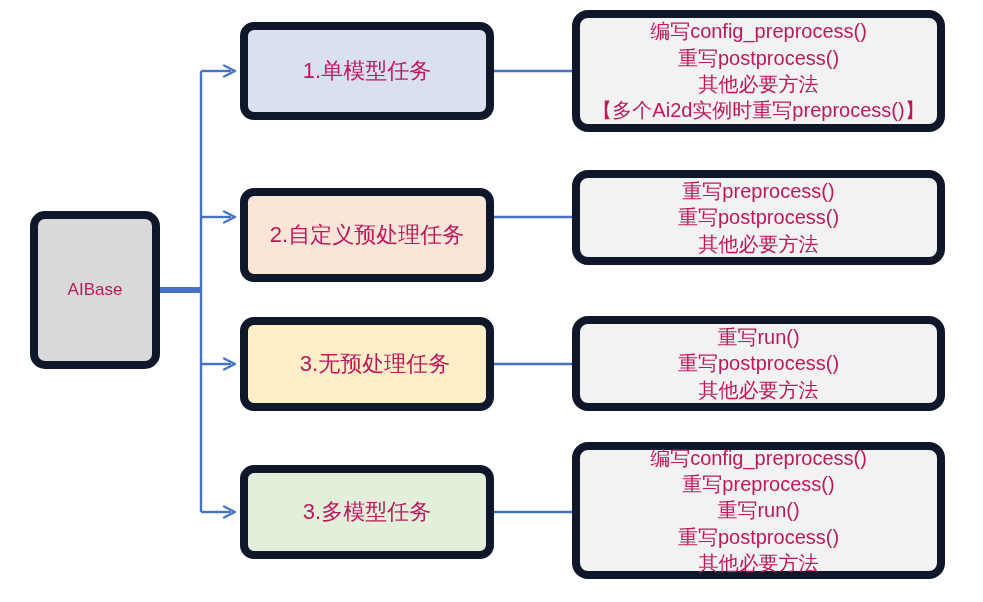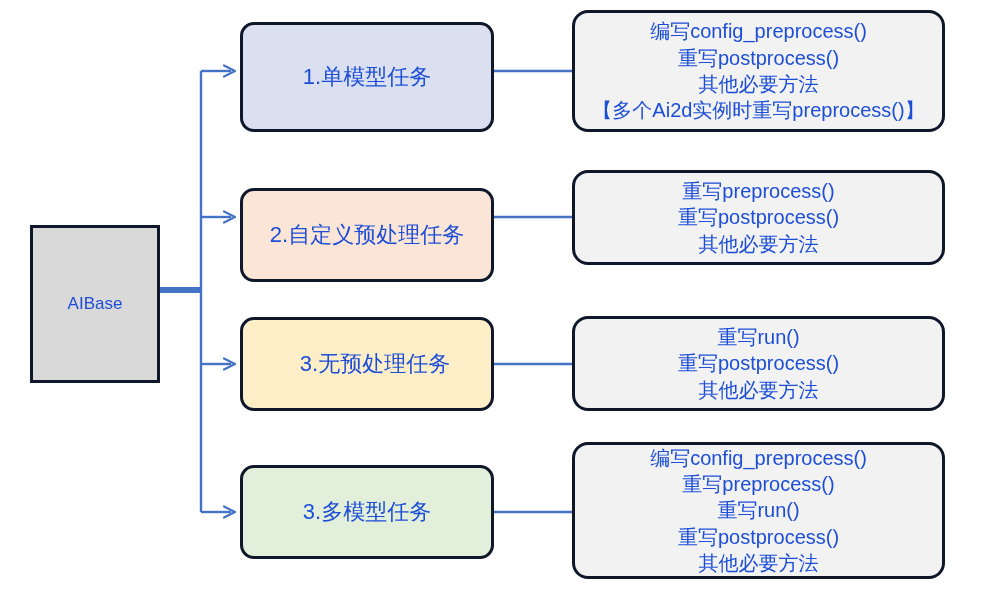--- a/index.html
+++ b/index.html
@@ -19,34 +19,33 @@
     position: absolute;
     left: 0;
     top: 0;
     width: 983px;
     height: 602px;
     pointer-events: none;
   }
   .node {
     position: absolute;
     box-sizing: border-box;
-    border: 3px solid #0f172a;
+    border: 8px solid #0f172a;
     border-radius: 14px;
     display: flex;
     align-items: center;
     justify-content: center;
     text-align: center;
-    color: #1d4ed8;
+    color: #be185d;
     line-height: 1.32;
   }
   .root-node {
     background: #d9d9d9;
     font-size: 17px;
-    border-radius: 0;
-    margin-top: 14px;
+    border-radius: 15px;
   }
   .task-node {
     font-size: 22px;
   }
   .detail-node {
     background: #f2f2f2;
     font-size: 20px;
     border-radius: 16px;
     padding: 6px 10px;
   }
@@ -85,21 +84,21 @@
     <path d="M 494 71 L 572 71" stroke="#4472c4" stroke-width="2.4" fill="none"></path>
     <path d="M 494 217 L 572 217" stroke="#4472c4" stroke-width="2.4" fill="none"></path>
     <path d="M 494 364 L 572 364" stroke="#4472c4" stroke-width="2.4" fill="none"></path>
     <path d="M 494 512 L 572 512" stroke="#4472c4" stroke-width="2.4" fill="none"></path>
   </svg>
 
   <div class="node root-node" style="left:30px; top:211px; width:130px; height:158px;">
     <span>AIBase</span>
   </div>
 
-  <div class="node task-node" style="left:240px; top:22px; width:254px; height:110px; background:#dae0f0;">
+  <div class="node task-node" style="left:240px; top:22px; width:254px; height:98px; background:#dae0f0;">
     <span>1.单模型任务</span>
   </div>
 
   <div class="node detail-node" style="left:572px; top:10px; width:373px; height:122px;">
     <span class="detail-lines">
       <span>编写config_preprocess()</span>
       <span>重写postprocess()</span>
       <span>其他必要方法</span>
       <span>【多个Ai2d实例时重写preprocess()】</span>
     </span>

